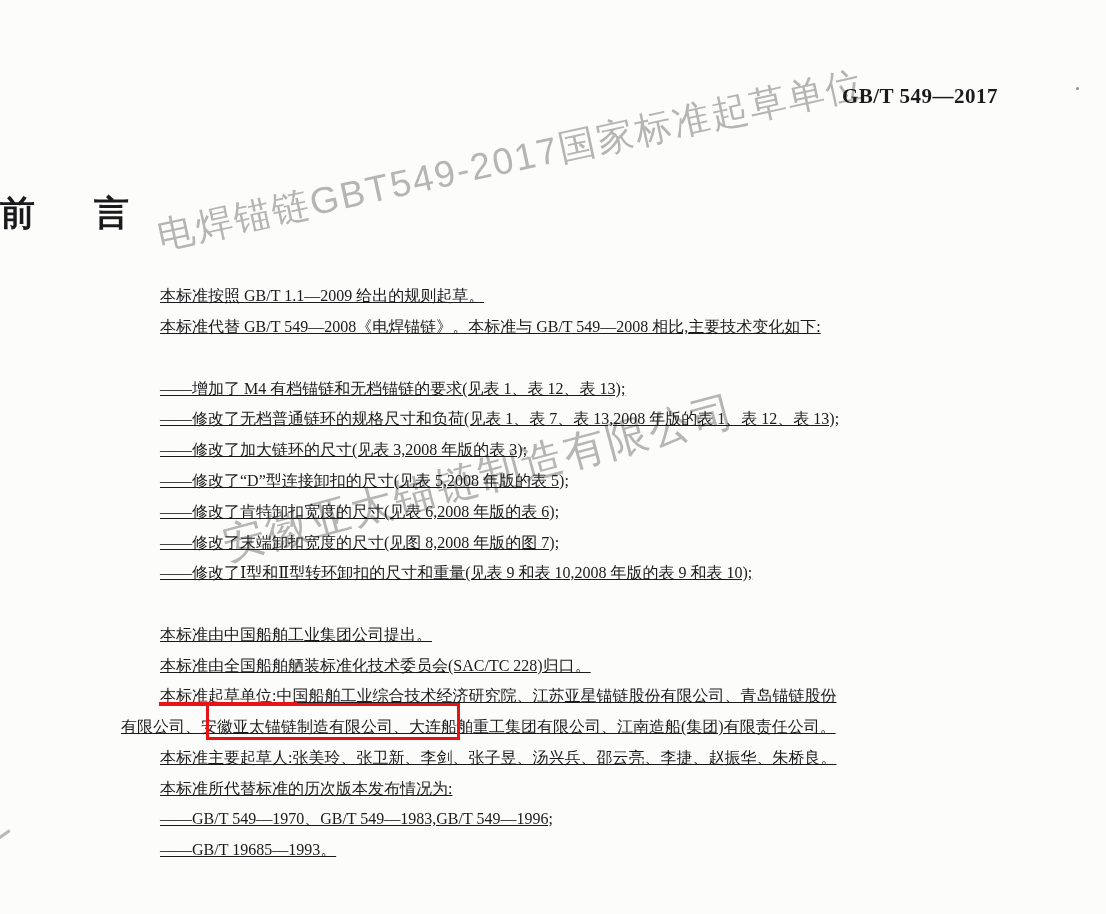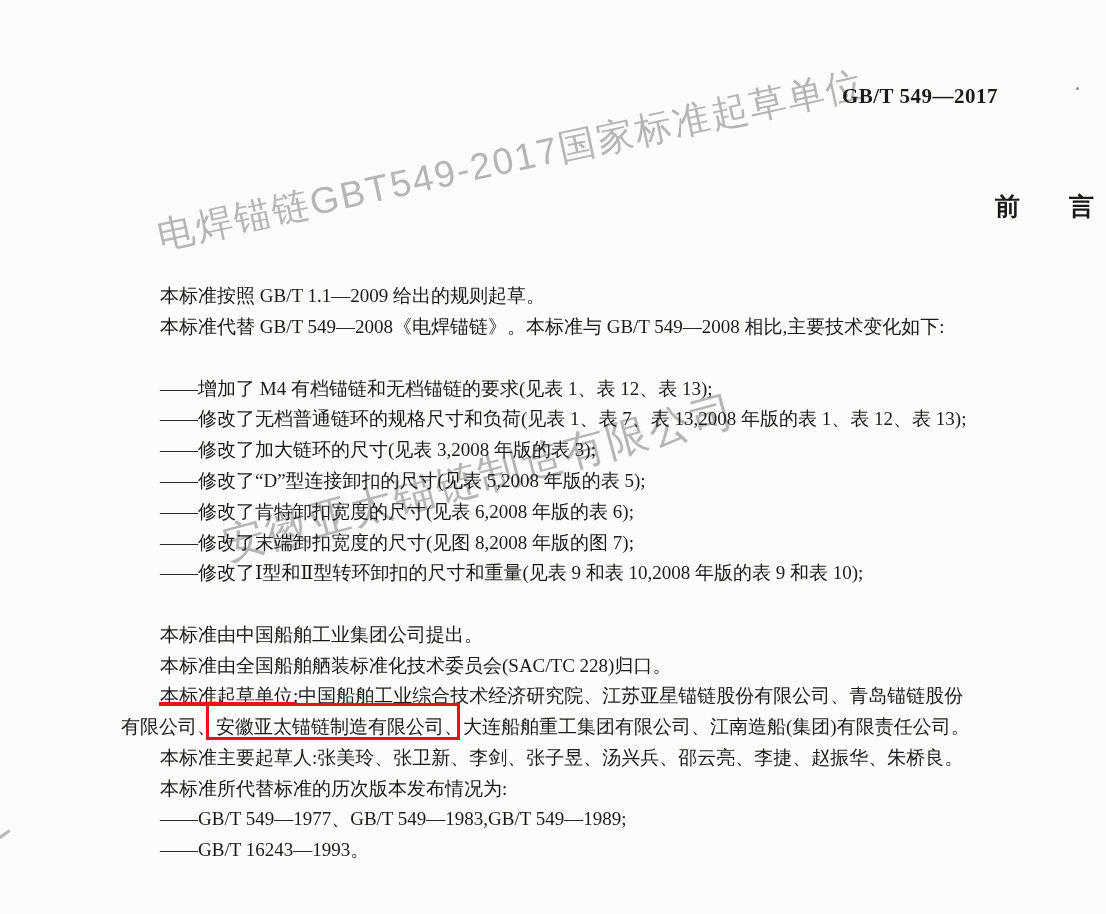--- a/index.html
+++ b/index.html
@@ -41,36 +41,37 @@
     font-size:21px;
     font-weight:bold;
     letter-spacing:0.5px;
     z-index:2;
     white-space:pre;
   }
   
   .doc-title{
     position:absolute;
     top:190px;left:0;right:0;
-    text-align:right;
-    font-size:25px;
+    text-align:left;
+    font-size:35px;
     font-weight:bold;
     letter-spacing:12px;
     white-space:pre;
     z-index:2;
   }
   
   .body-lines{position:absolute;inset:0;z-index:2;}
   .line{
     position:absolute;
     left:160px;
-    font-size:19px;
+    font-size:16px;
     line-height:28px;
     white-space:pre;
     letter-spacing:0px;
+    text-decoration:underline;
   }
   .line.flush{left:121px;}
   
   .anno{position:absolute;z-index:3;pointer-events:none;}
   .red-underline{
     left:159px;top:702px;
     width:138px;height:4px;
     background:#e81414;
   }
   .red-box{
@@ -110,22 +111,22 @@
     <div class="line" style="top:467px">——修改了“D”型连接卸扣的尺寸(见表 5,2008 年版的表 5);</div>
     <div class="line" style="top:498px">——修改了肯特卸扣宽度的尺寸(见表 6,2008 年版的表 6);</div>
     <div class="line" style="top:529px">——修改了末端卸扣宽度的尺寸(见图 8,2008 年版的图 7);</div>
     <div class="line" style="top:559px">——修改了Ⅰ型和Ⅱ型转环卸扣的尺寸和重量(见表 9 和表 10,2008 年版的表 9 和表 10);</div>
     <div class="line" style="top:621px">本标准由中国船舶工业集团公司提出。</div>
     <div class="line" style="top:652px">本标准由全国船舶舾装标准化技术委员会(SAC/TC 228)归口。</div>
     <div class="line" style="top:682px">本标准起草单位:中国船舶工业综合技术经济研究院、江苏亚星锚链股份有限公司、青岛锚链股份</div>
     <div class="line flush" style="top:713px">有限公司、安徽亚太锚链制造有限公司、大连船舶重工集团有限公司、江南造船(集团)有限责任公司。</div>
     <div class="line" style="top:744px">本标准主要起草人:张美玲、张卫新、李剑、张子昱、汤兴兵、邵云亮、李捷、赵振华、朱桥良。</div>
     <div class="line" style="top:775px">本标准所代替标准的历次版本发布情况为:</div>
-    <div class="line" style="top:805px">——GB/T 549—1977、GB/T 549—1983,GB/T 549—1989;</div>
-    <div class="line" style="top:836px">——GB/T 16243—1993。</div>
+    <div class="line" style="top:805px">——GB/T 549—1970、GB/T 549—1983,GB/T 549—1996;</div>
+    <div class="line" style="top:836px">——GB/T 19685—1993。</div>
   </div>
 
   <div class="anno red-underline"></div>
   <div class="anno red-box"></div>
 
   <div class="artifact-dash"></div>
   <div class="artifact-dot"></div>
 
 </div>
 

